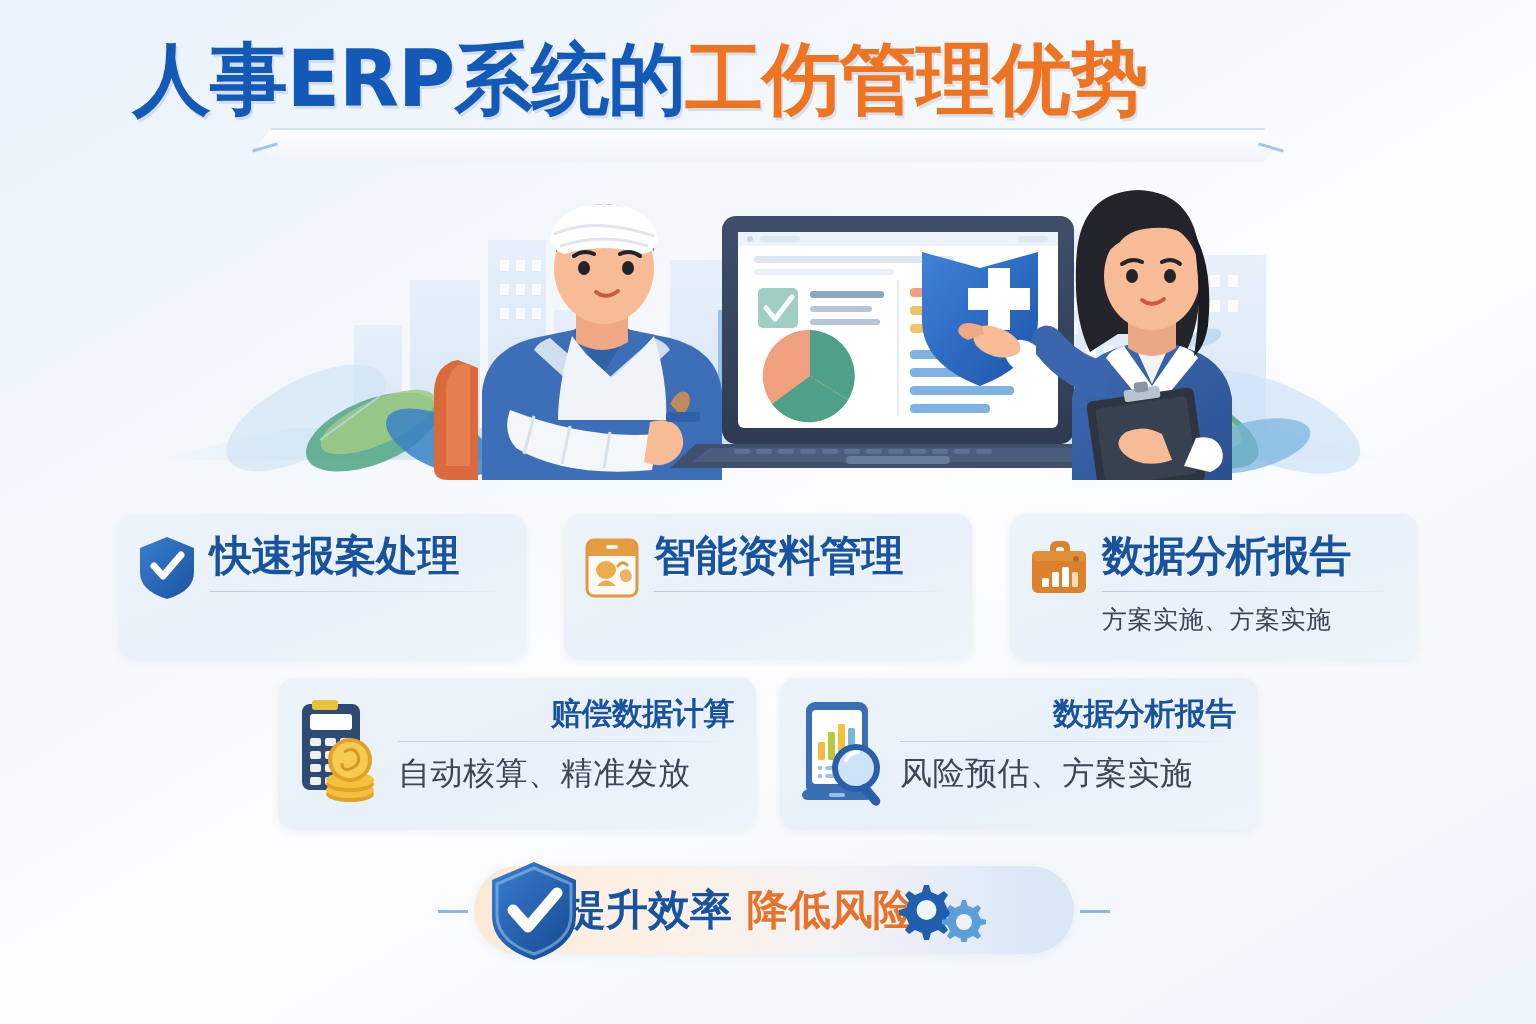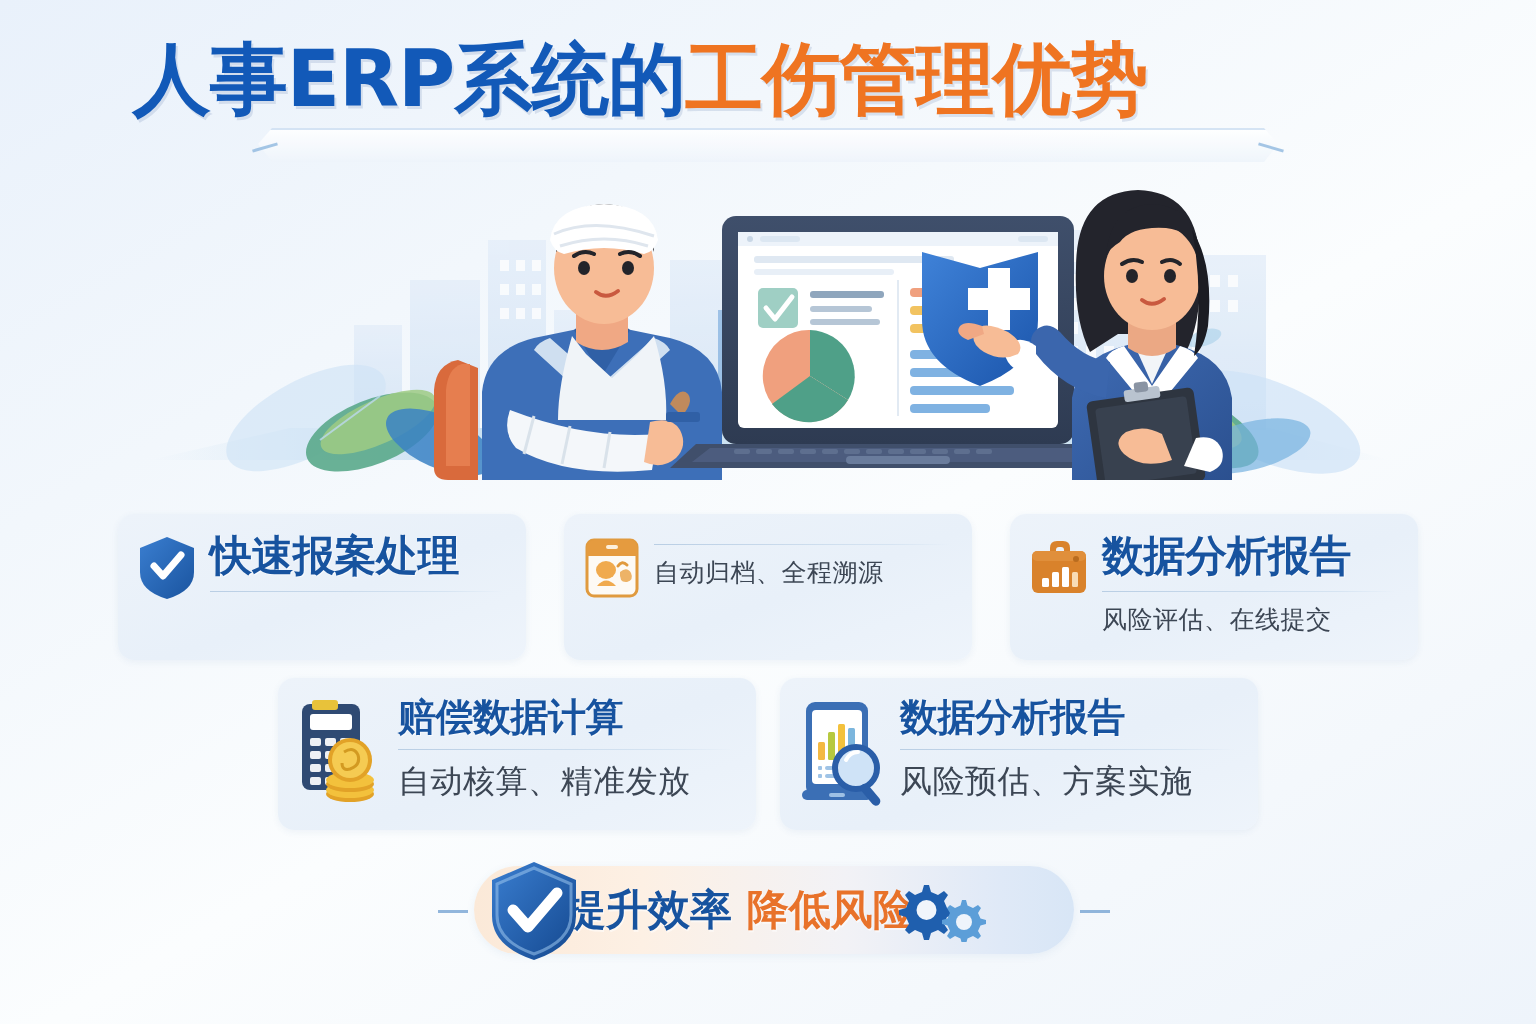--- a/index.html
+++ b/index.html
@@ -58,21 +58,21 @@
     font-family:"DejaVu Sans","Liberation Sans",sans-serif;
     font-size:42px; font-weight:700; color:#17539f; line-height:1.12;
     white-space:nowrap; letter-spacing:-.5px;
     text-shadow:1px 1px 0 rgba(255,255,255,.6);
   }
   .card-rule{ height:1px; background:linear-gradient(90deg,#b9cee4,#d6e4f2 80%,transparent); margin:12px 0 11px; }
   .card-sub{ font-size:25px; color:#3c4654; white-space:nowrap; letter-spacing:.5px; }
 
   
   .card-bot .card-icon{ margin-top:2px; }
-  .card-bot .card-title{ font-size:38px; }
+  .card-bot .card-title{ font-size:31px;text-align:right; }
   .card-bot .card-rule{ margin:10px 0 10px; }
   .card-bot .card-sub{ font-size:32px; }
 
   
   .banner{
     position:absolute; left:474px; top:866px; width:600px; height:88px;
     border-radius:44px;
     background:linear-gradient(90deg,#fbe9d8 0%,#fdf0e4 28%,#f2f2f6 62%,#dfe9f7 88%,#d8e6f6 100%);
     display:flex; align-items:center; padding:0 26px 0 90px;
     box-shadow:0 2px 8px rgba(70,110,165,.08);
@@ -364,42 +364,42 @@
         <rect x="3" y="4" width="50" height="56" rx="7" fill="#fdfaf5" stroke="#e09a3e" stroke-width="3"></rect>
         <path d="M3 11 a7 7 0 0 1 7 -7 h36 a7 7 0 0 1 7 7 v9 h-50 z" fill="#e59b3f"></path>
         <rect x="22" y="9" width="12" height="4" rx="2" fill="#fdf0dc"></rect>
         <ellipse cx="22" cy="34" rx="10" ry="9" fill="#f0aa4e"></ellipse>
         <path d="M13 50 q9 -11 19 0 z" fill="#f0aa4e"></path>
         <path d="M36 36 q7 -6 11 1 q3 7 -4 9 q-8 1 -7 -10 z" fill="#edb367"></path>
         <path d="M34 30 q4 -6 9 -1" stroke="#e09a3e" stroke-width="3" fill="none" stroke-linecap="round"></path>
       </svg>
     </div>
     <div class="card-body">
+      <div class="card-title">智能资料管理</div>
       <div class="card-rule"></div>
-      <div class="card-sub">自动归档、全程溯源</div>
     </div>
   </div>
 
   <div class="card card-top">
     <div class="card-icon">
       <svg width="58" height="62" viewBox="0 0 58 62">
         <path d="M20 12 q0 -7 7 -7 h6 q7 0 7 7 v6 h-6 v-4 q0 -3 -3 -3 h-2 q-3 0 -3 3 v4 h-6 z" fill="#d9822b"></path>
         <rect x="2" y="15" width="54" height="42" rx="6" fill="#d9822b"></rect>
         <rect x="2" y="15" width="54" height="10" rx="5" fill="#e08f3b"></rect>
         <circle cx="46" cy="23" r="3" fill="#b96c1f"></circle>
         <rect x="12" y="42" width="7" height="9" rx="1.5" fill="#ffffff"></rect>
         <rect x="22" y="36" width="7" height="15" rx="1.5" fill="#ffffff"></rect>
         <rect x="32" y="31" width="7" height="20" rx="1.5" fill="#ffffff"></rect>
         <rect x="42" y="36" width="6" height="15" rx="1.5" fill="#f8dcb6"></rect>
       </svg>
     </div>
     <div class="card-body">
       <div class="card-title">数据分析报告</div>
       <div class="card-rule"></div>
-      <div class="card-sub">风险评估、在线提交</div>
+      <div class="card-sub">方案实施、方案实施</div>
     </div>
   </div>
 
 </div>
 
 <div class="row row-bot">
 
   <div class="card card-bot">
     <div class="card-icon">
       <svg width="86" height="110" viewBox="0 0 86 110">

